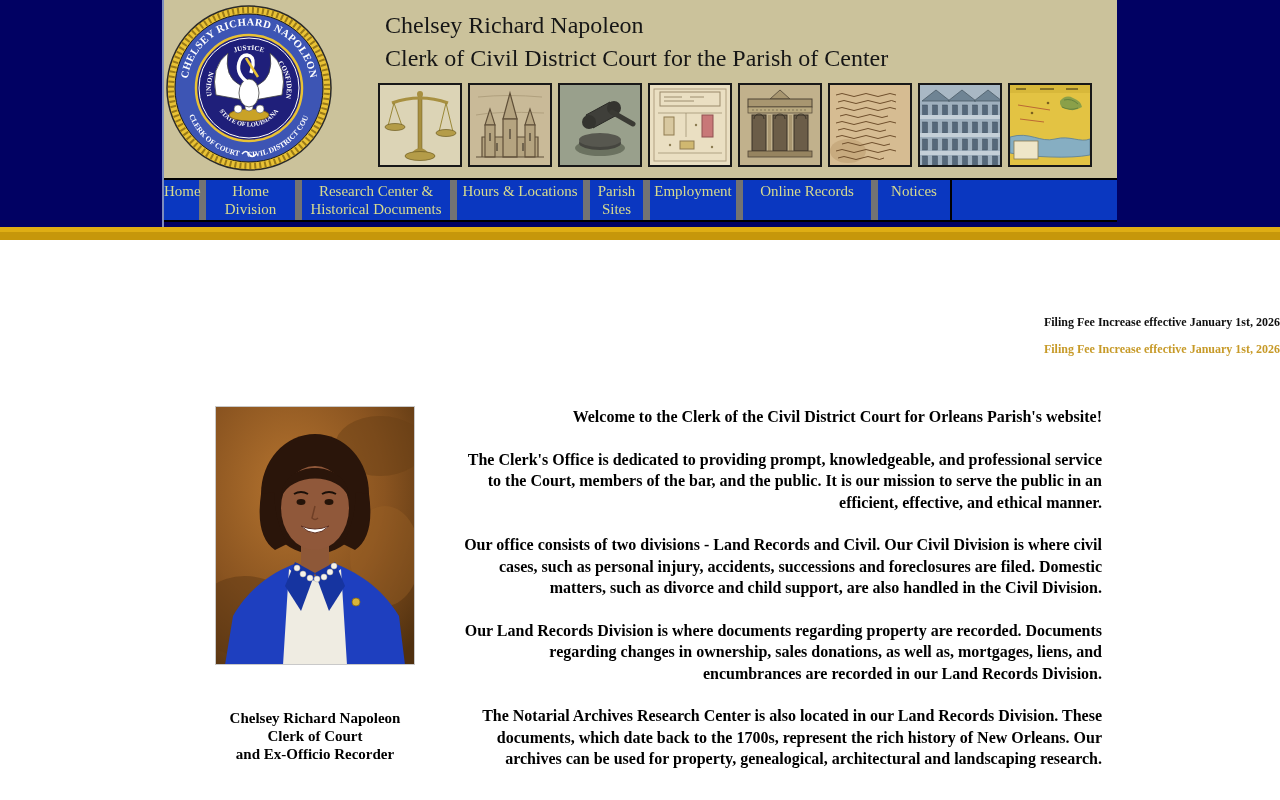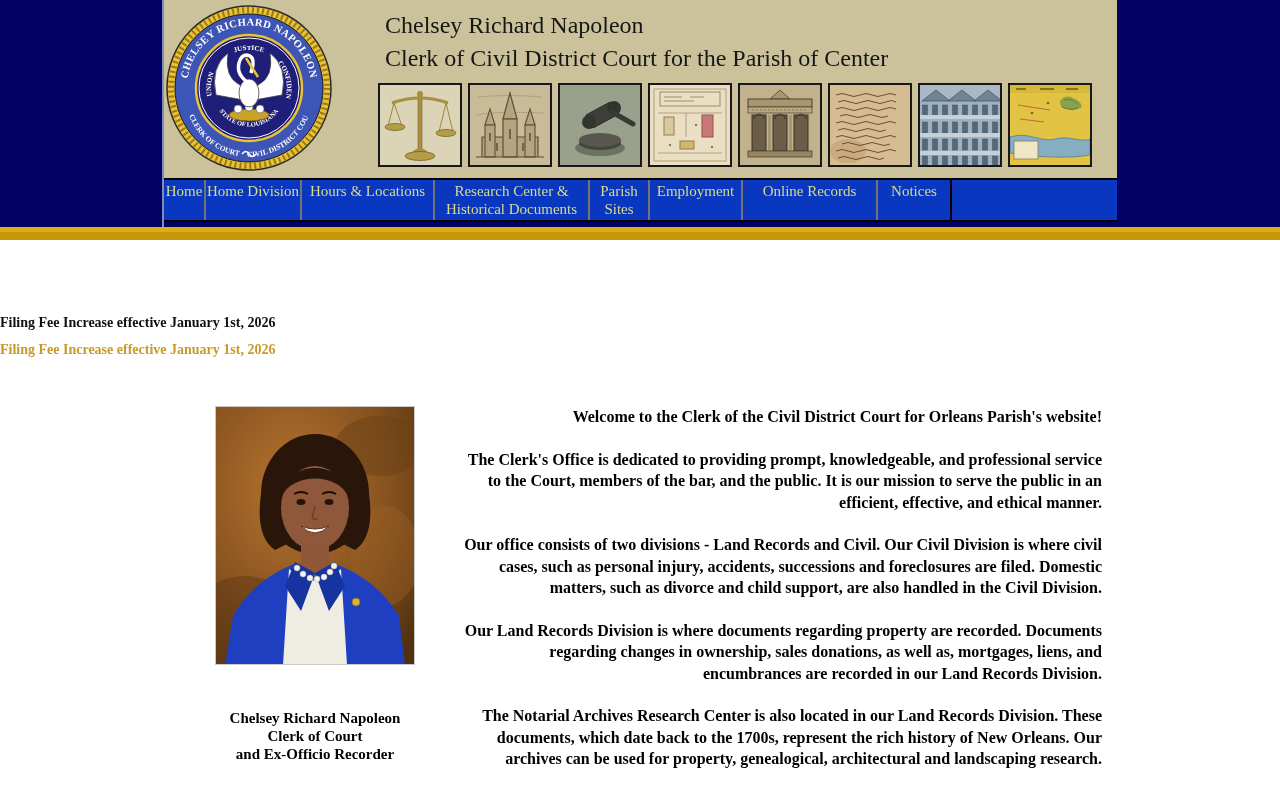--- a/index.html
+++ b/index.html
@@ -11,27 +11,27 @@
   .top-band{height:227px;background:#010163;display:flex;}
   .margin-left{width:162px;flex:none;}
   .content-col{width:955px;flex:none;box-sizing:border-box;border-left:2px solid #7d8cbc;}
   .masthead{position:relative;height:178px;background:#CBC29B;}
   .seal{position:absolute;left:2px;top:5px;}
   .titles{position:absolute;left:221px;top:9px;color:#161616;font-size:24px;line-height:33px;white-space:nowrap;}
   .thumbstrip{position:absolute;left:214px;top:83px;display:flex;gap:6px;}
   .thumb{width:80px;height:80px;border:2px solid #181818;display:block;background:#ccc;}
   
   .navbar{display:flex;height:44px;box-sizing:border-box;background:#0A37C0;border-top:2px solid #000;border-bottom:2px solid #000;}
-  .nav-item{box-sizing:border-box;border-right:2px solid #737373;color:#D6DA8E;font-size:15px;line-height:18px;text-align:center;padding-top:2px;cursor:pointer;}
+  .nav-item{box-sizing:border-box;border-right:7px solid #737373;color:#D6DA8E;font-size:15px;line-height:18px;text-align:center;padding-top:2px;cursor:pointer;}
   .nav-item:last-child{border-right:2px solid #000;}
   
   .gold-stripe{height:13px;background:linear-gradient(#DFAE14 0 35%,#C6970B 35% 100%);}
   
   main{padding-top:69px;background:#fff;}
-  .notice{text-align:left;font-weight:bold;font-size:14px;line-height:27px;}
+  .notice{text-align:right;font-weight:bold;font-size:12px;line-height:27px;}
   .notice-black{color:#101010;}
   .notice-gold{color:#C79A28;cursor:pointer;}
   .content-row{display:flex;margin-top:43px;align-items:flex-start;}
   .photo-col{margin-left:215px;width:200px;flex:none;}
   .portrait{display:block;width:200px;height:259px;}
   .caption{margin-top:44px;font-weight:bold;font-size:15px;line-height:18px;text-align:center;color:#000;}
   .text-col{margin-left:41px;width:646px;font-weight:bold;font-size:16px;line-height:21.5px;color:#000;}
   .text-col p{margin:0 0 21px 0;text-align:right;}
   .welcome{padding-left:25px;}
   .seal text{font-family:"Liberation Serif",serif;font-weight:bold;fill:#ffffff;}
@@ -194,22 +194,22 @@
             <path d="M8,20 L40,25 M10,34 L34,37" stroke="#b05030" stroke-width="0.8"></path>
             <circle cx="22" cy="28" r="1.3" fill="#7a6020"></circle>
               <circle cx="38" cy="18" r="1.3" fill="#7a6020"></circle>
           </svg>
         </div>
       </div>
 
       <nav class="navbar">
         <div class="nav-item" style="width:42px">Home</div>
         <div class="nav-item" style="width:96px">Home Division</div>
+        <div class="nav-item" style="width:155px">Research Center &amp; Historical Documents</div>
         <div class="nav-item" style="width:133px">Hours &amp; Locations</div>
-        <div class="nav-item" style="width:155px">Research Center &amp; Historical Documents</div>
         <div class="nav-item" style="width:60px">Parish Sites</div>
         <div class="nav-item" style="width:93px">Employment</div>
         <div class="nav-item" style="width:135px">Online Records</div>
         <div class="nav-item" style="width:74px">Notices</div>
       </nav>
     </div>
     <div style="flex:1"></div>
   </div>
 
   <div class="gold-stripe"></div>

